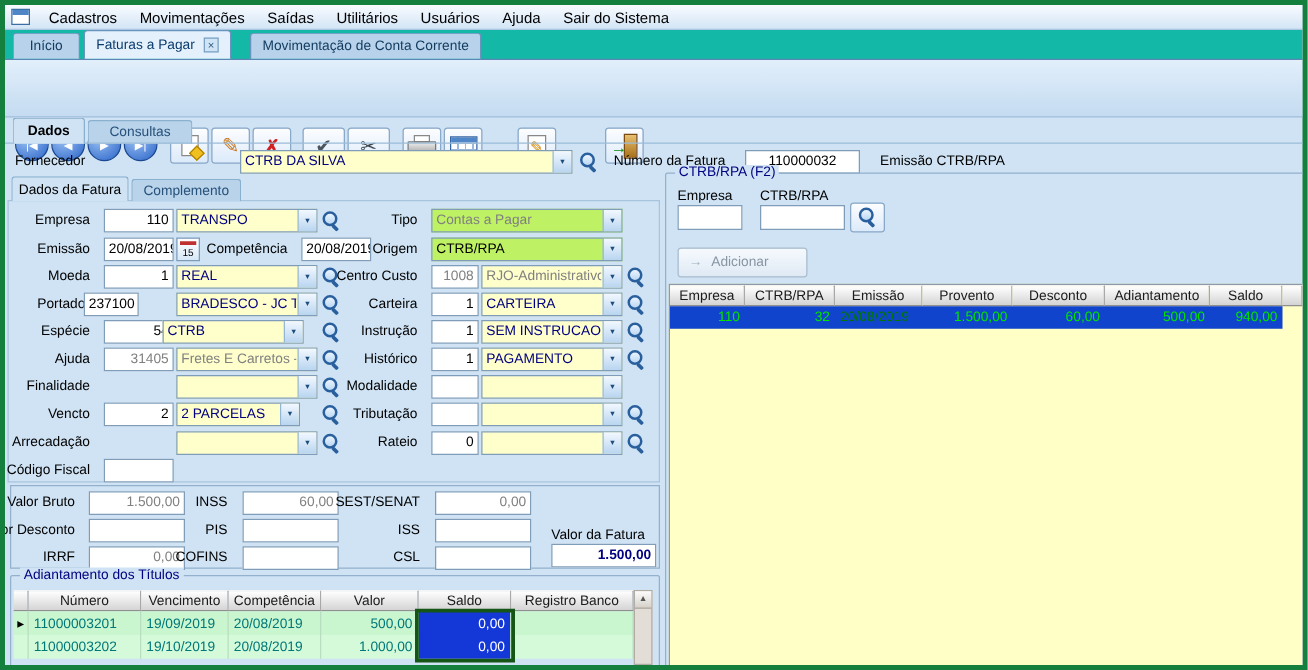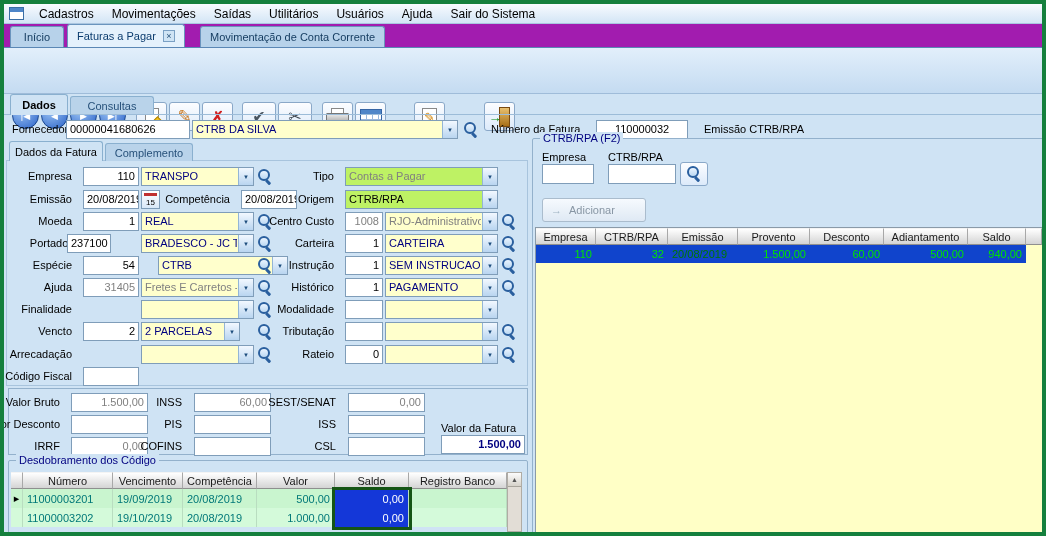--- a/index.html
+++ b/index.html
@@ -12,21 +12,21 @@
   .menubar { position:absolute; left:0; top:0; width:100%; height:20px;
              background:linear-gradient(#f8fbff,#d3e5f5); border-bottom:1px solid #aac6e0;
              display:flex; align-items:center; }
   .appicon { width:15px; height:13px; margin:0 6px 0 5px; background:#fff;
              border:1px solid #3a6ea5; position:relative; }
   .appicon::before { content:""; position:absolute; left:0; top:0; right:0; height:4px; background:#4f86c8; }
   .menu-item { padding:3px 9px; font-size:12px; cursor:default; }
 
   
   .tabstrip { position:absolute; left:0; top:20px; width:100%; height:24px;
-              background:#a21caf; border-bottom:1px solid #5a87b5; }
+              background:#14b8a6; border-bottom:1px solid #5a87b5; }
   .wtab { position:absolute; bottom:0; height:21px; background:#b7d2ea;
           border:1px solid #6a94bd; border-bottom:none; border-radius:3px 3px 0 0;
           display:flex; align-items:center; padding:0 9px; font-size:11px; color:#123a5e; }
   .wtab.active { background:#e4f1fc; height:23px; color:#0b3c6e; }
   .closebox { width:12px; height:12px; margin-left:7px; border:1px solid #7aa0c4;
               background:#cfe4f5; font-size:9px; line-height:10px; text-align:center; color:#2a567e; }
 
   
   .toolbar { position:absolute; left:0; top:44px; width:100%; height:46px;
              background:linear-gradient(#e2effb,#c4dbf1); border-bottom:1px solid #9fbcd9; }
@@ -188,21 +188,20 @@
 
   <div class="ptab active" style="left:6px;top:90px;width:58px;height:21px">
     <span style="font-weight:bold">Dados</span>
   </div>
   <div class="ptab idle" style="left:66px;top:92px;width:84px;height:19px">
     <span>Consultas</span>
   </div>
   <div class="sheetline"></div>
 
   <div class="lbl" style="left:8px;top:119px">Fornecedor</div>
-  <div class="fld" style="left:62px;top:116px;width:124px">00000041680626</div>
   <div class="cmb" style="left:188px;top:116px;width:266px">
     <span class="val navy">CTRB DA SILVA</span>
     <span class="arr">▼</span>
   </div>
   <span class="mag" style="left:458px;top:117px"></span>
   <div class="lbl" style="left:487px;top:119px">Número da Fatura</div>
   <div class="fld" style="left:592px;top:116px;width:92px;text-align:center">110000032</div>
   <div class="lbl" style="left:700px;top:119px">Emissão CTRB/RPA</div>
 
   <div class="abs" style="left:2px;top:156px;width:522px;height:226px;border:1px solid #a8c4dd"></div>
@@ -262,21 +261,21 @@
   <div class="lbl" style="right:708px;top:233px">Carteira</div>
   <div class="fld rt" style="left:341px;top:230px;width:38px">1</div>
   <div class="cmb" style="left:381px;top:230px;width:113px">
     <span class="val navy">CARTEIRA</span>
     <span class="arr">▼</span>
   </div>
   <span class="mag" style="left:496px;top:231px"></span>
 
   <div class="lbl" style="right:970px;top:255px">Espécie</div>
   <div class="fld rt" style="left:79px;top:252px;width:56px">54</div>
-  <div class="cmb" style="left:154px;top:252px;width:130px">
+  <div class="cmb" style="left:126px;top:252px;width:113px">
     <span class="val navy">CTRB</span>
     <span class="arr">▼</span>
   </div>
   <span class="mag" style="left:252px;top:253px"></span>
   <div class="lbl" style="right:708px;top:255px">Instrução</div>
   <div class="fld rt" style="left:341px;top:252px;width:38px">1</div>
   <div class="cmb" style="left:381px;top:252px;width:113px">
     <span class="val navy">SEM INSTRUCAO</span>
     <span class="arr">▼</span>
   </div>
@@ -360,21 +359,21 @@
 
   <div class="lbl" style="right:982px;top:436px">IRRF</div>
   <div class="fld rt gray" style="left:67px;top:433px;width:77px">0,00</div>
   <div class="lbl" style="right:860px;top:436px">COFINS</div>
   <div class="fld rt" style="left:190px;top:433px;width:77px"></div>
   <div class="lbl" style="right:706px;top:436px">CSL</div>
   <div class="fld rt" style="left:344px;top:433px;width:77px"></div>
   <div class="fld rt navy" style="left:437px;top:431px;width:84px;font-weight:bold">1.500,00</div>
 
   <div class="group" style="left:4px;top:456px;width:520px;height:77px"></div>
-  <span class="group-label" style="left:12px;top:450px">Desdobramento dos Código</span>
+  <span class="group-label" style="left:12px;top:450px">Adiantamento dos Títulos</span>
 
   <div class="flexrow" style="left:7px;top:468px">
     <div class="th" style="width:12px"></div>
     <div class="th" style="width:90px">Número</div>
     <div class="th" style="width:70px">Vencimento</div>
     <div class="th" style="width:74px">Competência</div>
     <div class="th" style="width:78px">Valor</div>
     <div class="th" style="width:74px">Saldo</div>
     <div class="th" style="width:98px">Registro Banco</div>
   </div>

